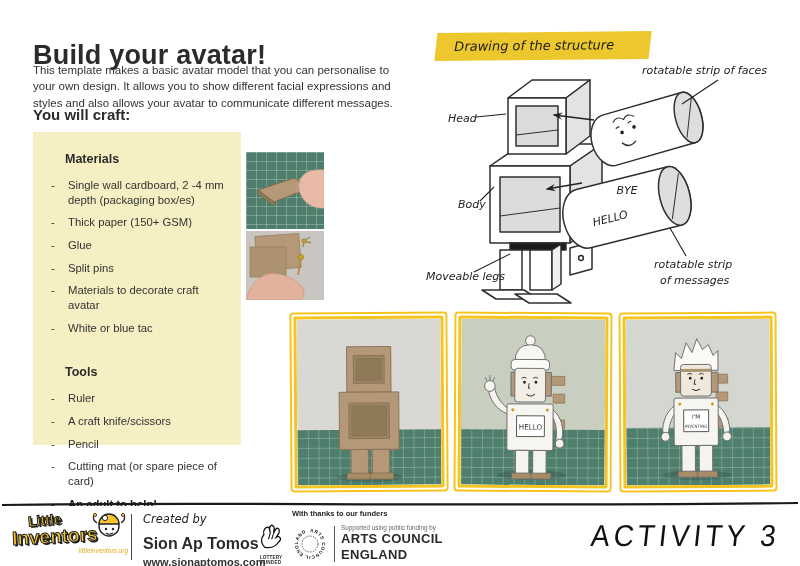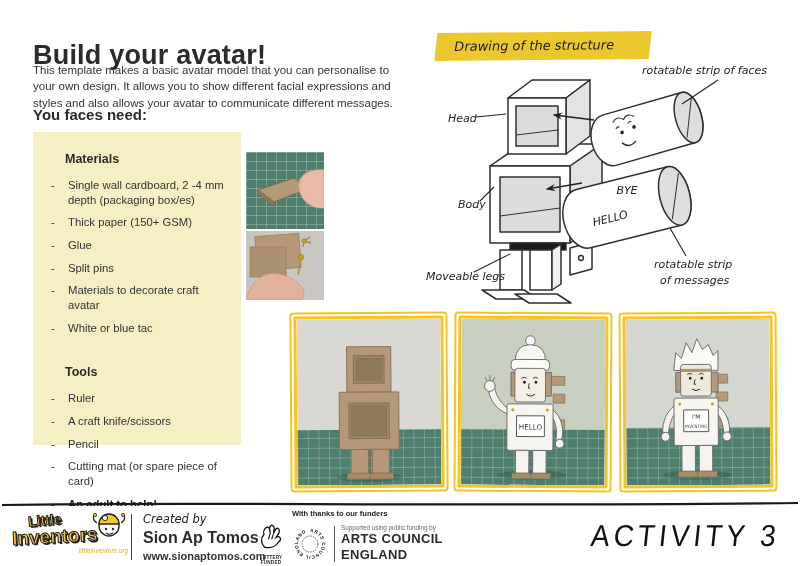--- a/index.html
+++ b/index.html
@@ -45,21 +45,21 @@
   .li-logo{position:absolute;left:12px;top:6px;width:116px;height:52px;}
   .li-word{font-weight:bold;color:#f9c62f;-webkit-text-stroke:1px #1f1f1f;text-shadow:1.5px 1.5px 0 #1f1f1f;line-height:1;}
   .li-w1{font-size:14px;margin-left:16px;transform:rotate(-5deg);width:60px;}
   .li-w2{font-size:19px;margin-top:0;transform:rotate(-3deg);}
   .li-url{font-size:6.5px;font-style:italic;color:#e8a91f;text-align:right;margin-top:2px;}
   .li-char{position:absolute;right:2px;top:-4px;}
   .vline{position:absolute;top:8px;width:1px;height:46px;background:#444;}
   .vl-1{left:131px;}
   .created{position:absolute;left:143px;top:6px;}
   .created .cb{font-family:"DejaVu Sans",sans-serif;font-style:italic;font-size:11.5px;color:#222;}
-  .created .author{font-size:16px;font-weight:bold;margin-top:3px;}
+  .created .author{font-size:16px;font-weight:bold;margin-top:9px;}
   .created .site{font-size:11px;font-weight:bold;color:#333;margin-top:3px;}
   .funders{position:absolute;left:253px;top:3px;}
   .funders .note{font-size:7.5px;font-weight:bold;color:#222;padding-left:39px;}
   .fund-row{display:flex;align-items:center;margin-top:4px;}
   .lottery{width:36px;text-align:center;}
   .lottery .lf{font-size:4.6px;font-weight:bold;letter-spacing:.2px;margin-top:1px;}
   .acc{margin-left:5px;}
   .fund-div{width:1px;height:36px;background:#555;margin:0 6px 0 8px;}
   .ac-text .sup{font-size:6.3px;color:#666;}
   .ac-text .acl{font-size:13px;font-weight:bold;letter-spacing:.3px;line-height:1.12;margin-top:1px;}
@@ -69,21 +69,21 @@
 <body>
 
 <div class="sheet">
 
   <h1 class="page-title">Build your avatar!</h1>
   <div class="intro">
     <div>This template makes a basic avatar model that you can personalise to</div>
     <div>your own design. It allows you to show different facial expressions and</div>
     <div>styles and also allows your avatar to communicate different messages.</div>
   </div>
-  <div class="ywn">You faces need:</div>
+  <div class="ywn">You will craft:</div>
 
   <div class="supply-box">
     <h3>Materials</h3>
     <ul>
       <li>Single wall cardboard, 2 -4 mm depth (packaging box/es)</li>
       <li>Thick paper (150+ GSM)</li>
       <li>Glue</li>
       <li>Split pins</li>
       <li>Materials to decorate craft avatar</li>
       <li>White or blue tac</li>

